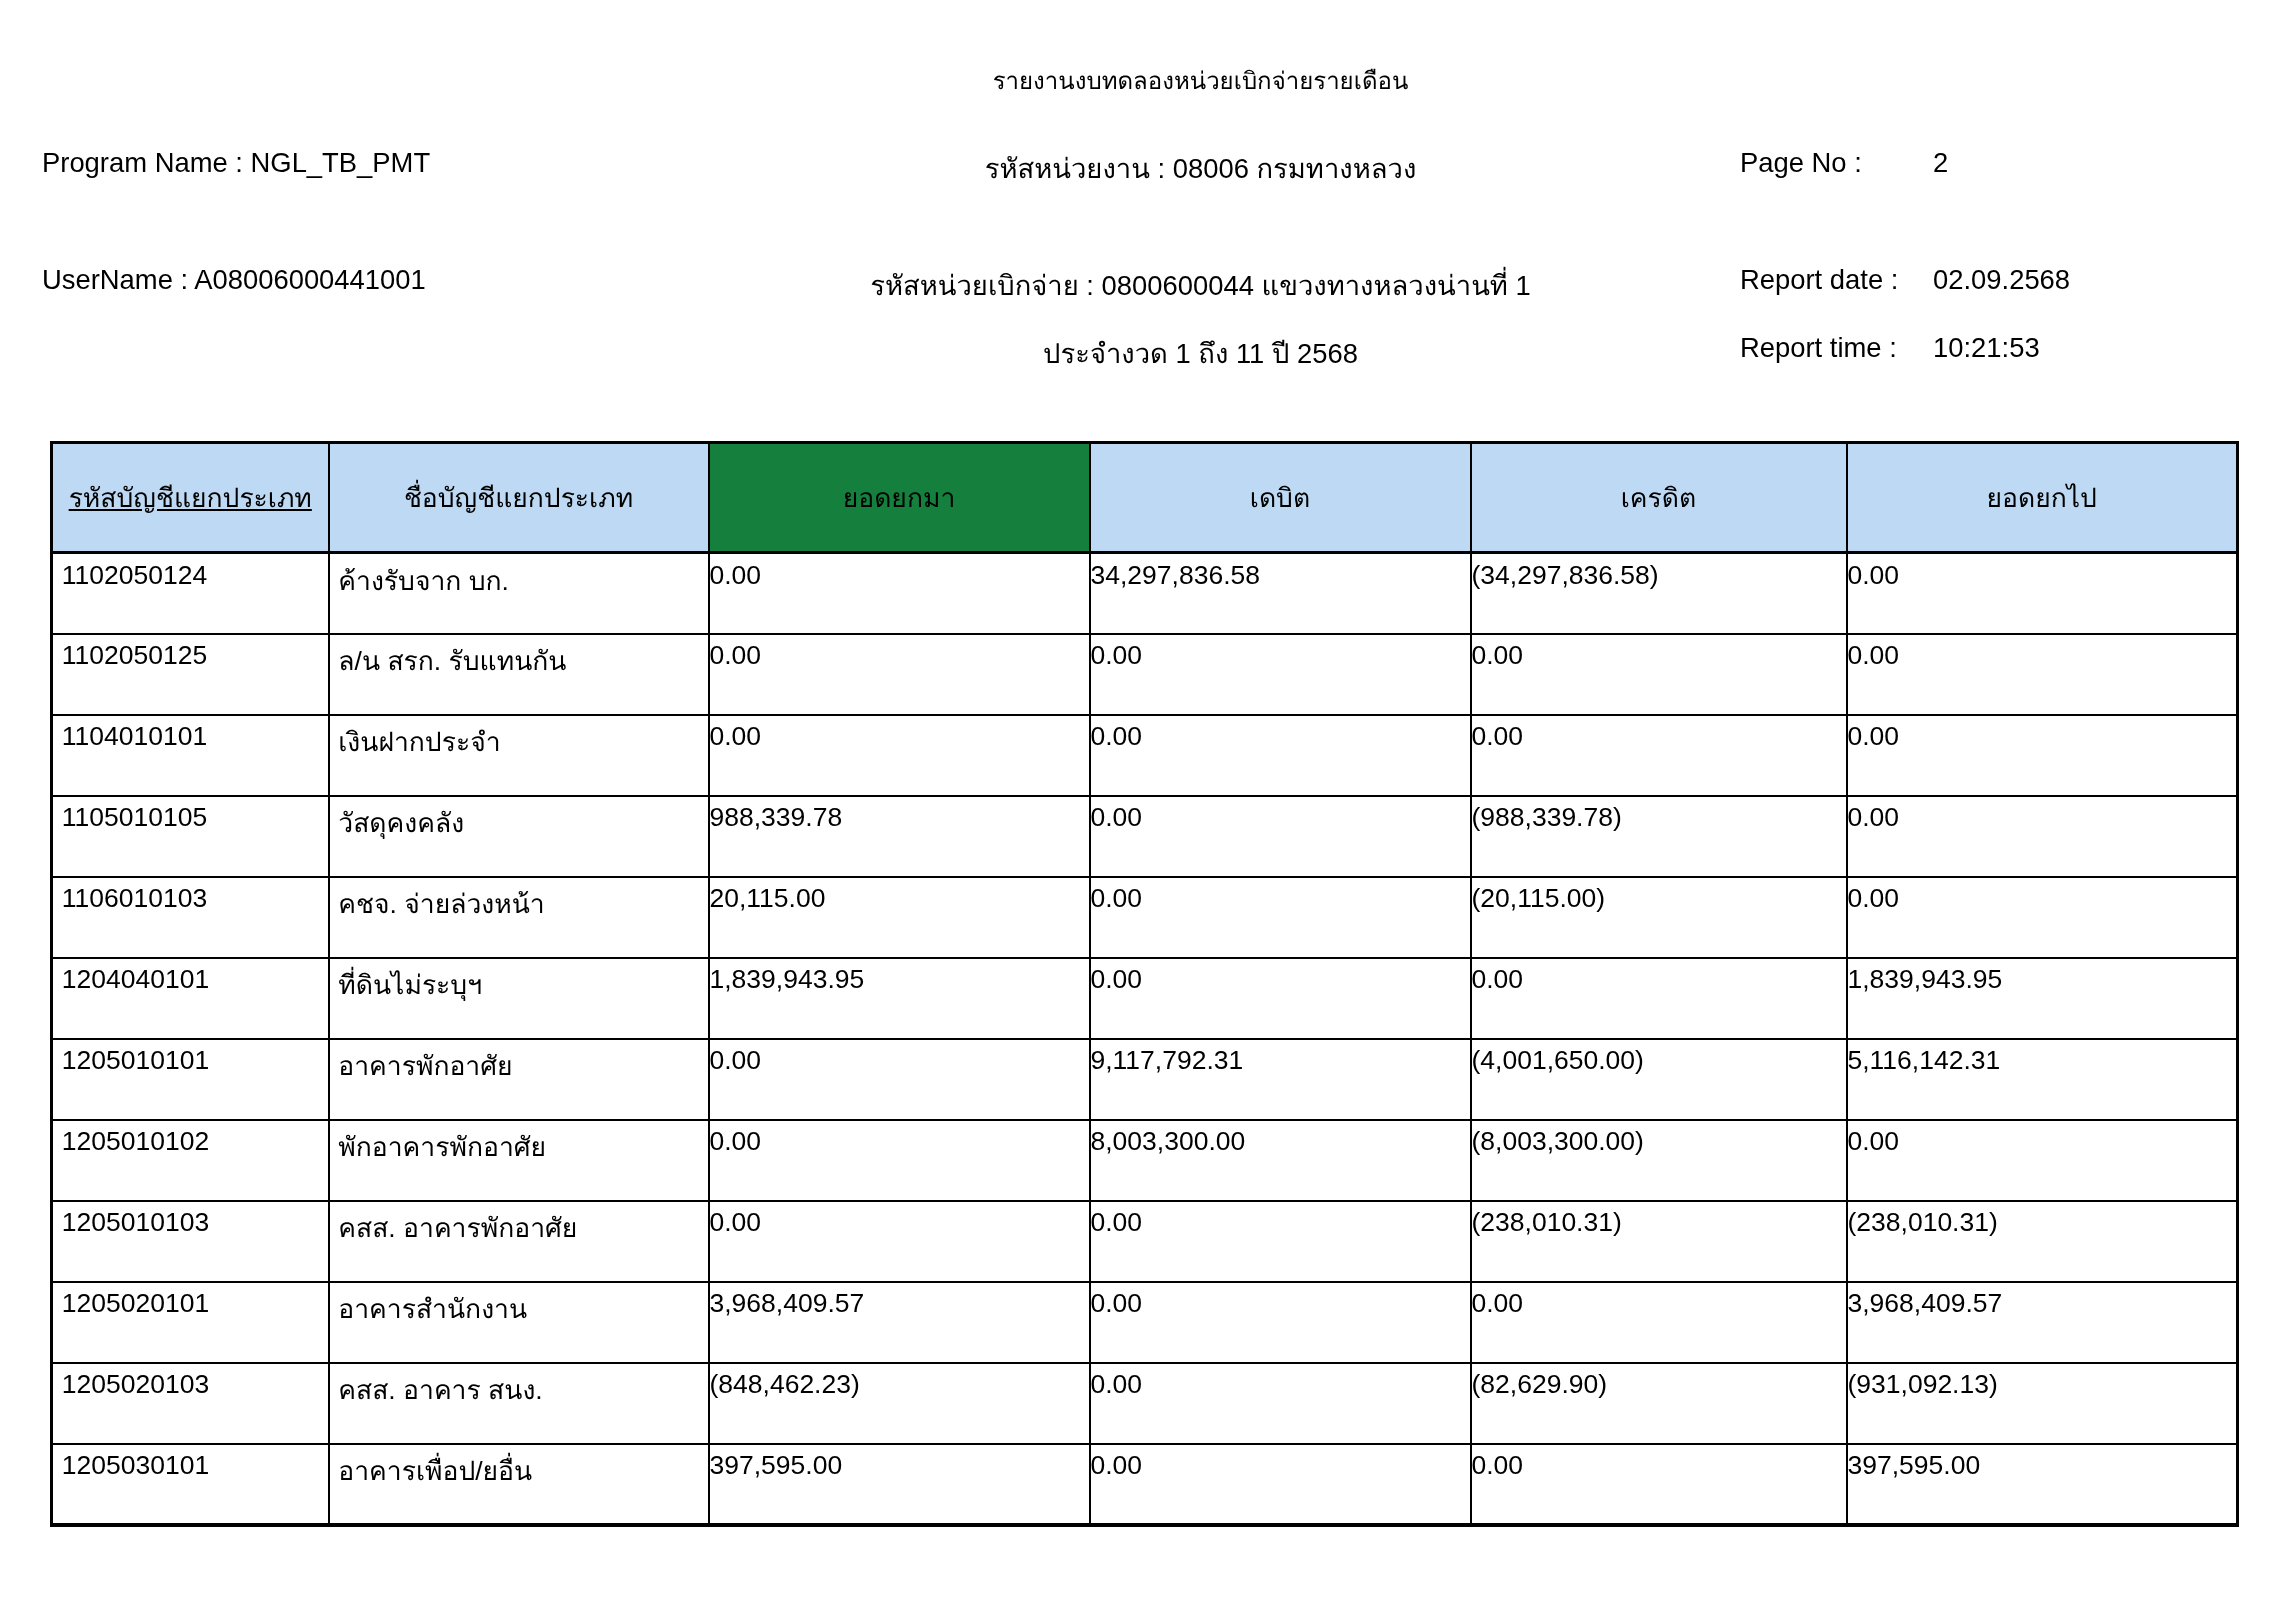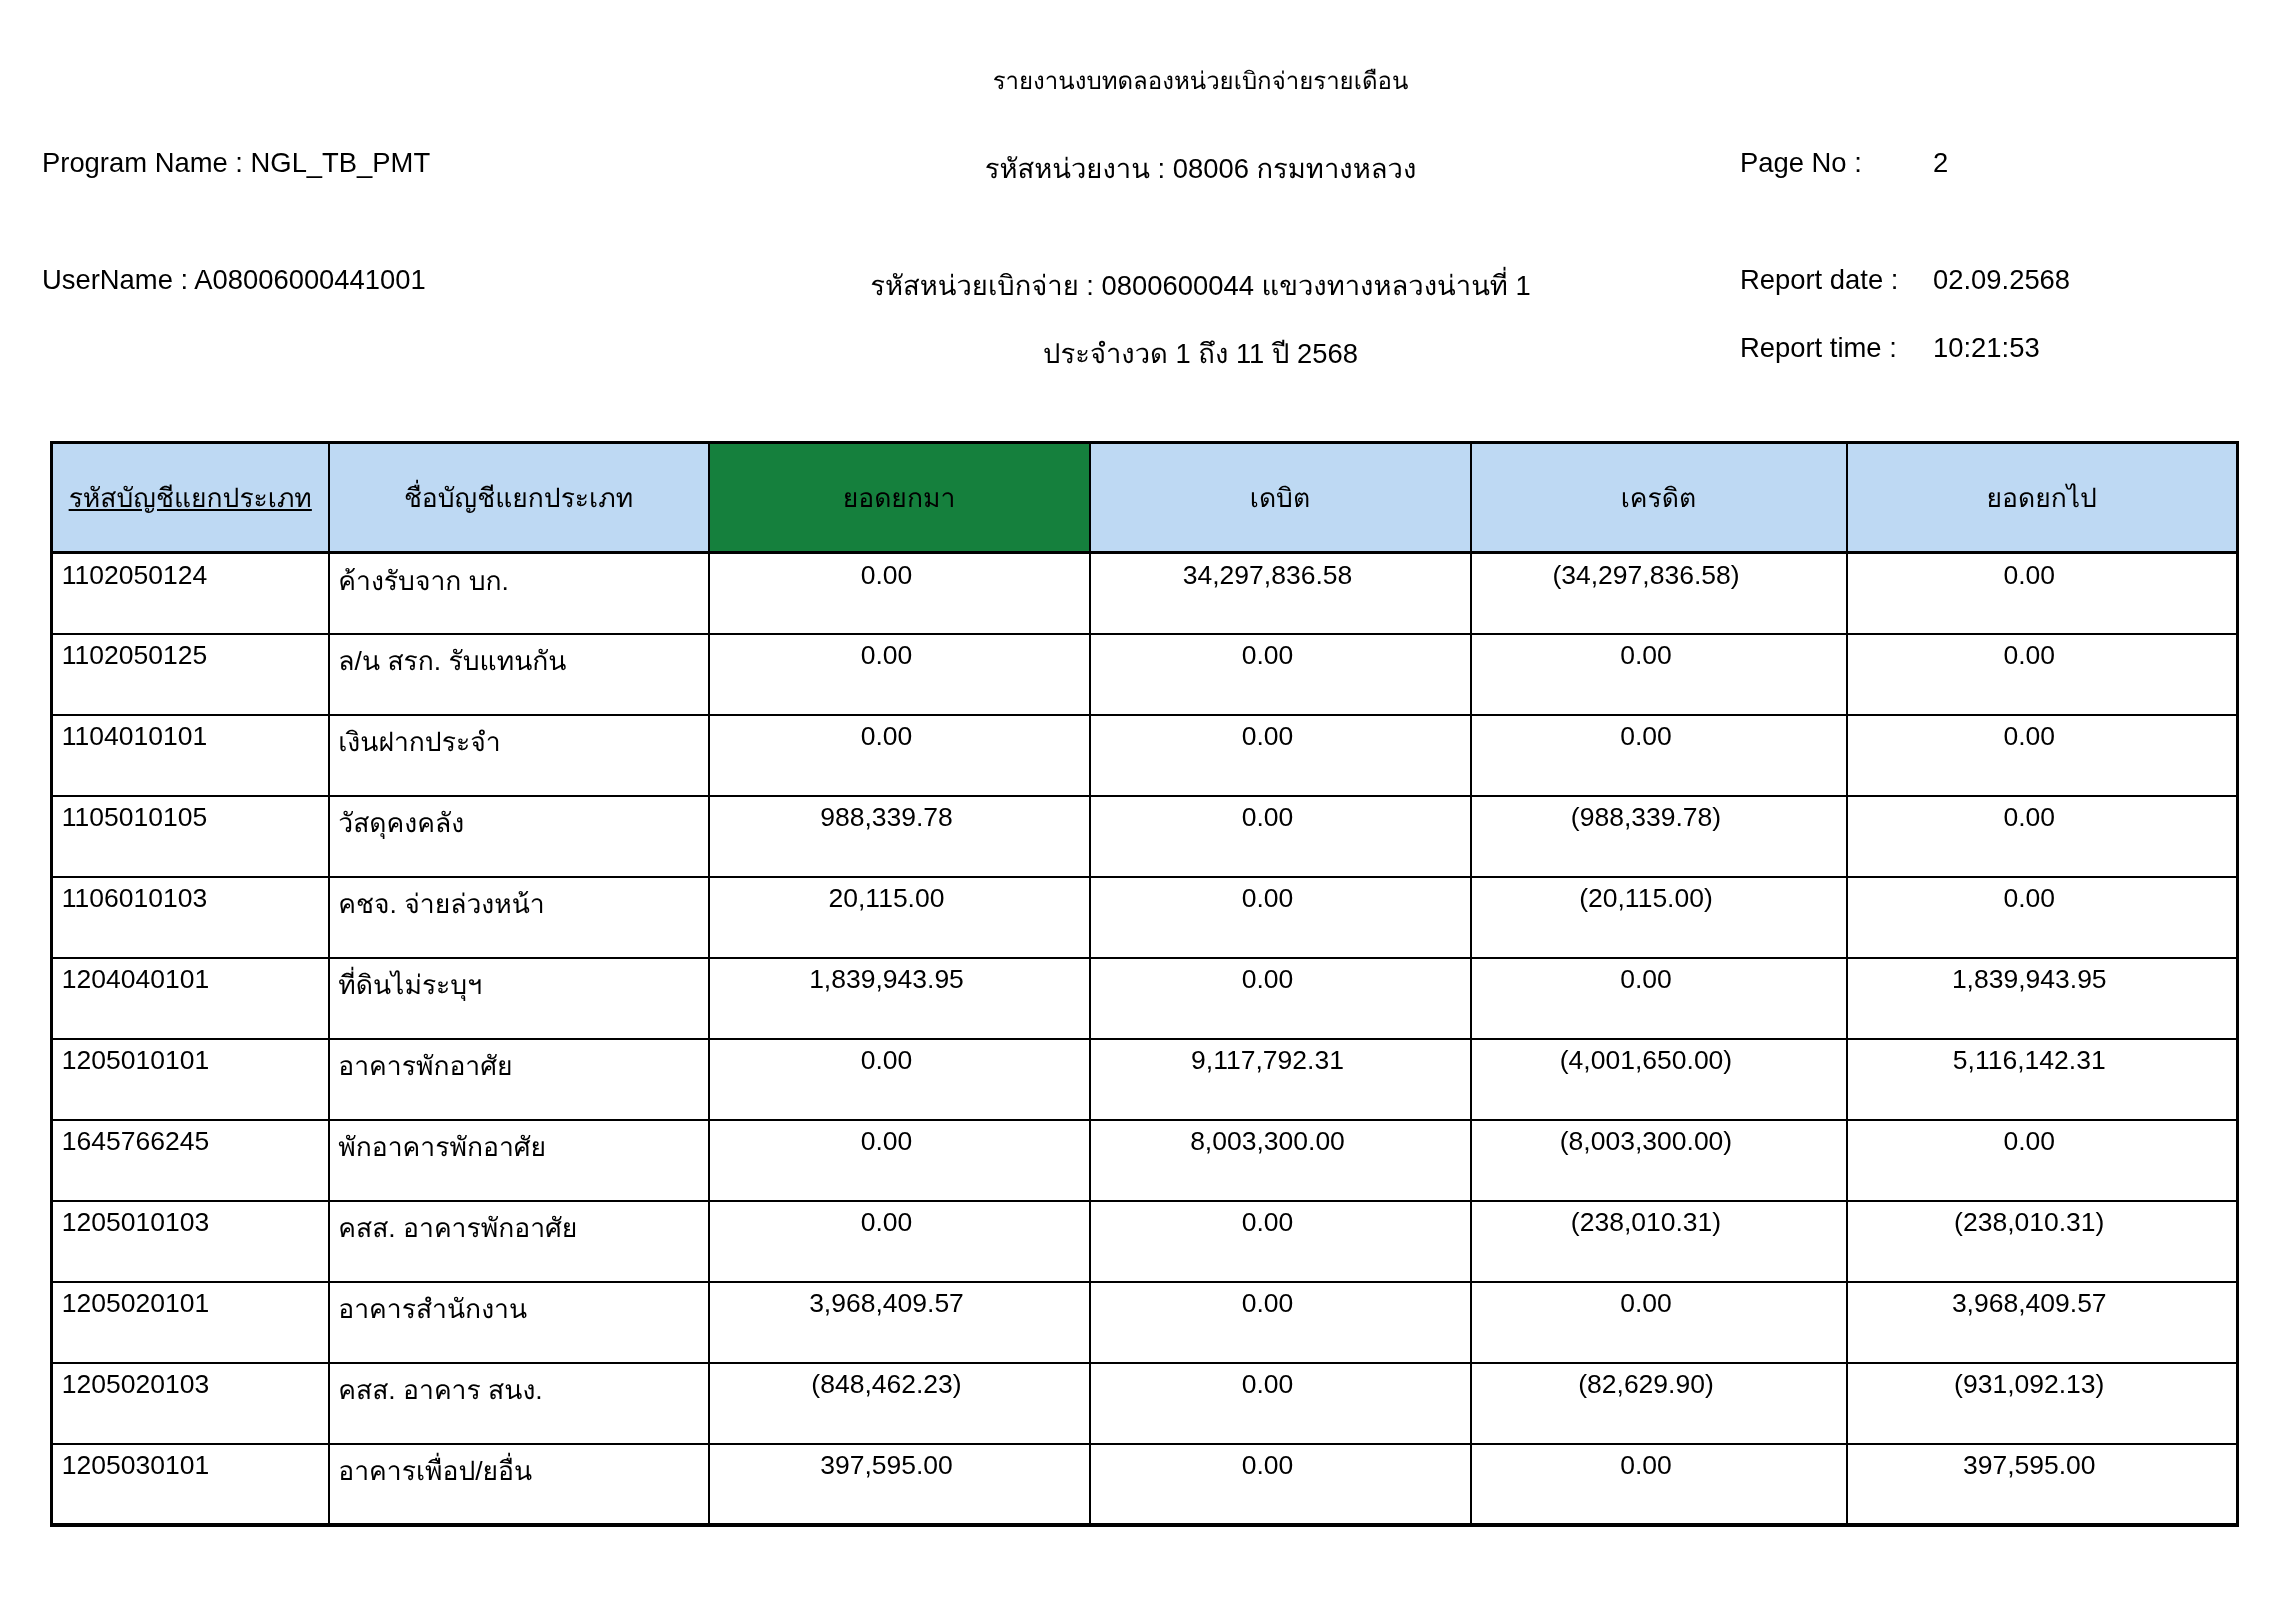--- a/index.html
+++ b/index.html
@@ -72,21 +72,21 @@
   table.tb th:first-child, table.tb td:first-child { border-left-width: 3.9px; }
   table.tb th:last-child,  table.tb td:last-child  { border-right-width: 3.9px; }
   table.tb tr:last-child td { border-bottom-width: 4.9px; }
   table.tb td {
     height: 81px;
     vertical-align: top;
     padding-top: 5.9px;
     background: #ffffff;
   }
   table.tb td.left { text-align: left; padding-left: 8.8px; padding-right: 3.9px; }
-  table.tb td.num  { text-align: center; padding-right: 25px; margin-left: 16px; }
+  table.tb td.num  { text-align: left; padding-right: 25px; margin-left: 16px; }
 </style>
 </head>
 <body>
 
 <div class="page">
 
   <div class="hdr-left">
     <div class="line y-row1"><span>Program Name : </span><span>NGL_TB_PMT</span></div>
     <div class="line y-row2"><span>UserName : </span><span>A08006000441001</span></div>
   </div>
@@ -177,21 +177,21 @@
         </tr>
         <tr>
           <td class="left">1205010101</td>
           <td class="left">อาคารพักอาศัย</td>
           <td class="num">0.00</td>
           <td class="num">9,117,792.31</td>
           <td class="num">(4,001,650.00)</td>
           <td class="num">5,116,142.31</td>
         </tr>
         <tr>
-          <td class="left">1645766245</td>
+          <td class="left">1205010102</td>
           <td class="left">พักอาคารพักอาศัย</td>
           <td class="num">0.00</td>
           <td class="num">8,003,300.00</td>
           <td class="num">(8,003,300.00)</td>
           <td class="num">0.00</td>
         </tr>
         <tr>
           <td class="left">1205010103</td>
           <td class="left">คสส. อาคารพักอาศัย</td>
           <td class="num">0.00</td>

